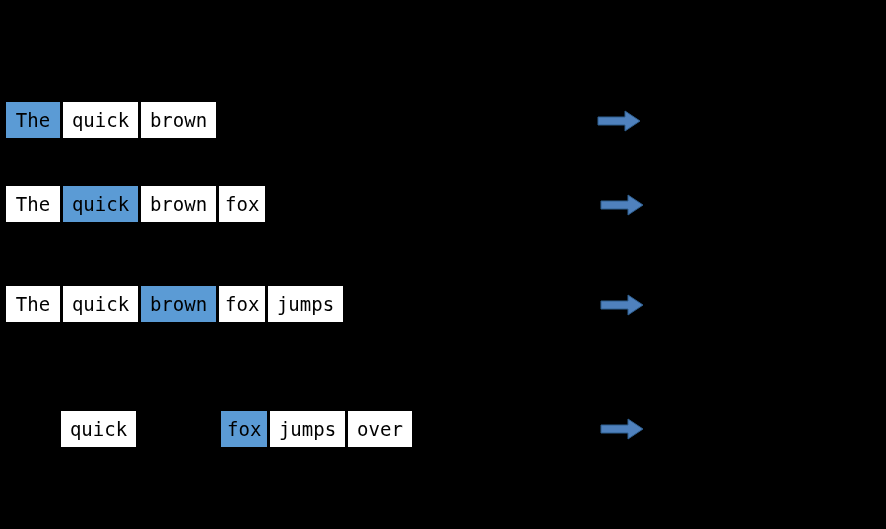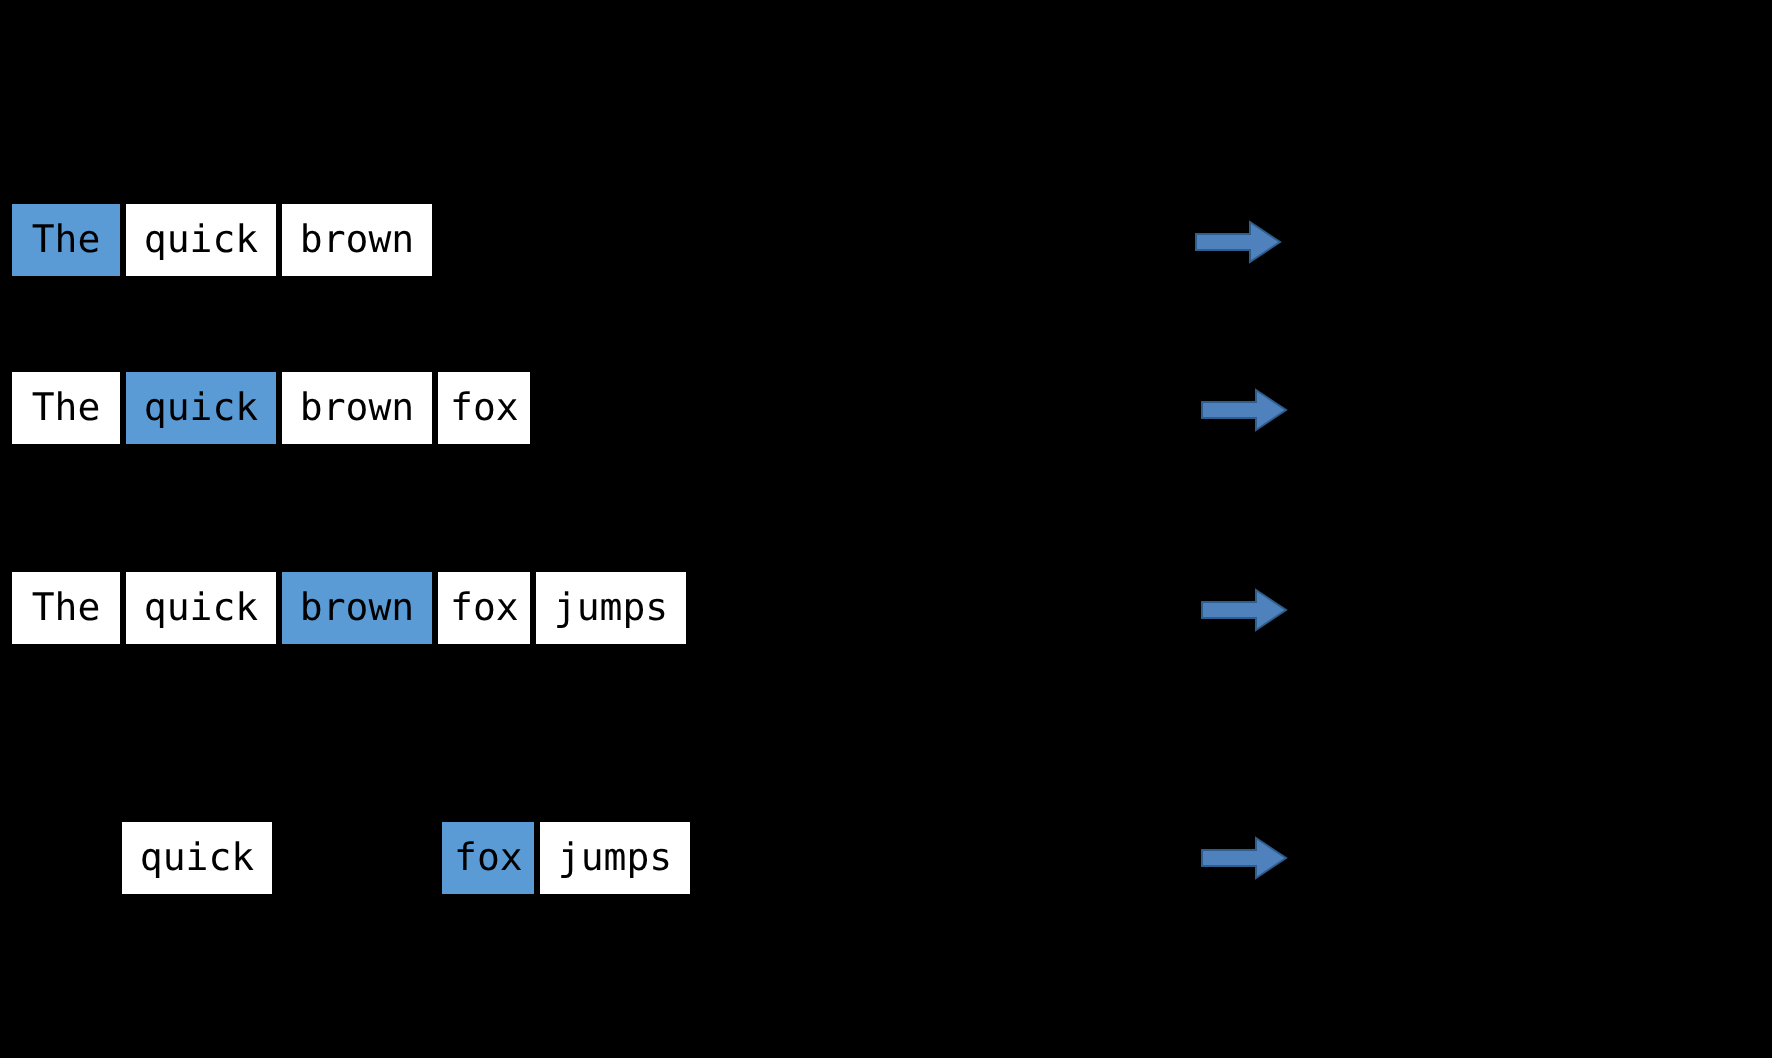--- a/index.html
+++ b/index.html
@@ -97,20 +97,21 @@
       <svg width="44" height="22" viewBox="0 0 44 22" xmlns="http://www.w3.org/2000/svg">
         <path d="M1 7 L28 7 L28 1 L43 11 L28 21 L28 15 L1 15 Z" fill="#4F81BD" stroke="#2E5E8E" stroke-width="1"></path>
       </svg>
     </div>
     <div class="target-slot" style="left: 660px; top: 285px; width: 200px;"></div>
     <div class="row" style="left: 60px; top: 410px;">
       <div class="cell" style="width: 77px;">quick</div>
       <div class="cell spacer" style="width: 81px;">brown</div>
       <div class="cell highlight" style="width: 48px; background: rgb(91, 155, 213);">fox</div>
       <div class="cell" style="width: 77px;">jumps</div>
+      <div class="cell" style="width: 66px;">over</div>
     </div>
     <div class="arrow" style="left: 600px; top: 418px;">
       <svg width="44" height="22" viewBox="0 0 44 22" xmlns="http://www.w3.org/2000/svg">
         <path d="M1 7 L28 7 L28 1 L43 11 L28 21 L28 15 L1 15 Z" fill="#4F81BD" stroke="#2E5E8E" stroke-width="1"></path>
       </svg>
     </div>
     <div class="target-slot" style="left: 660px; top: 410px; width: 200px;"></div>
   </div>
 
 </body></html>

